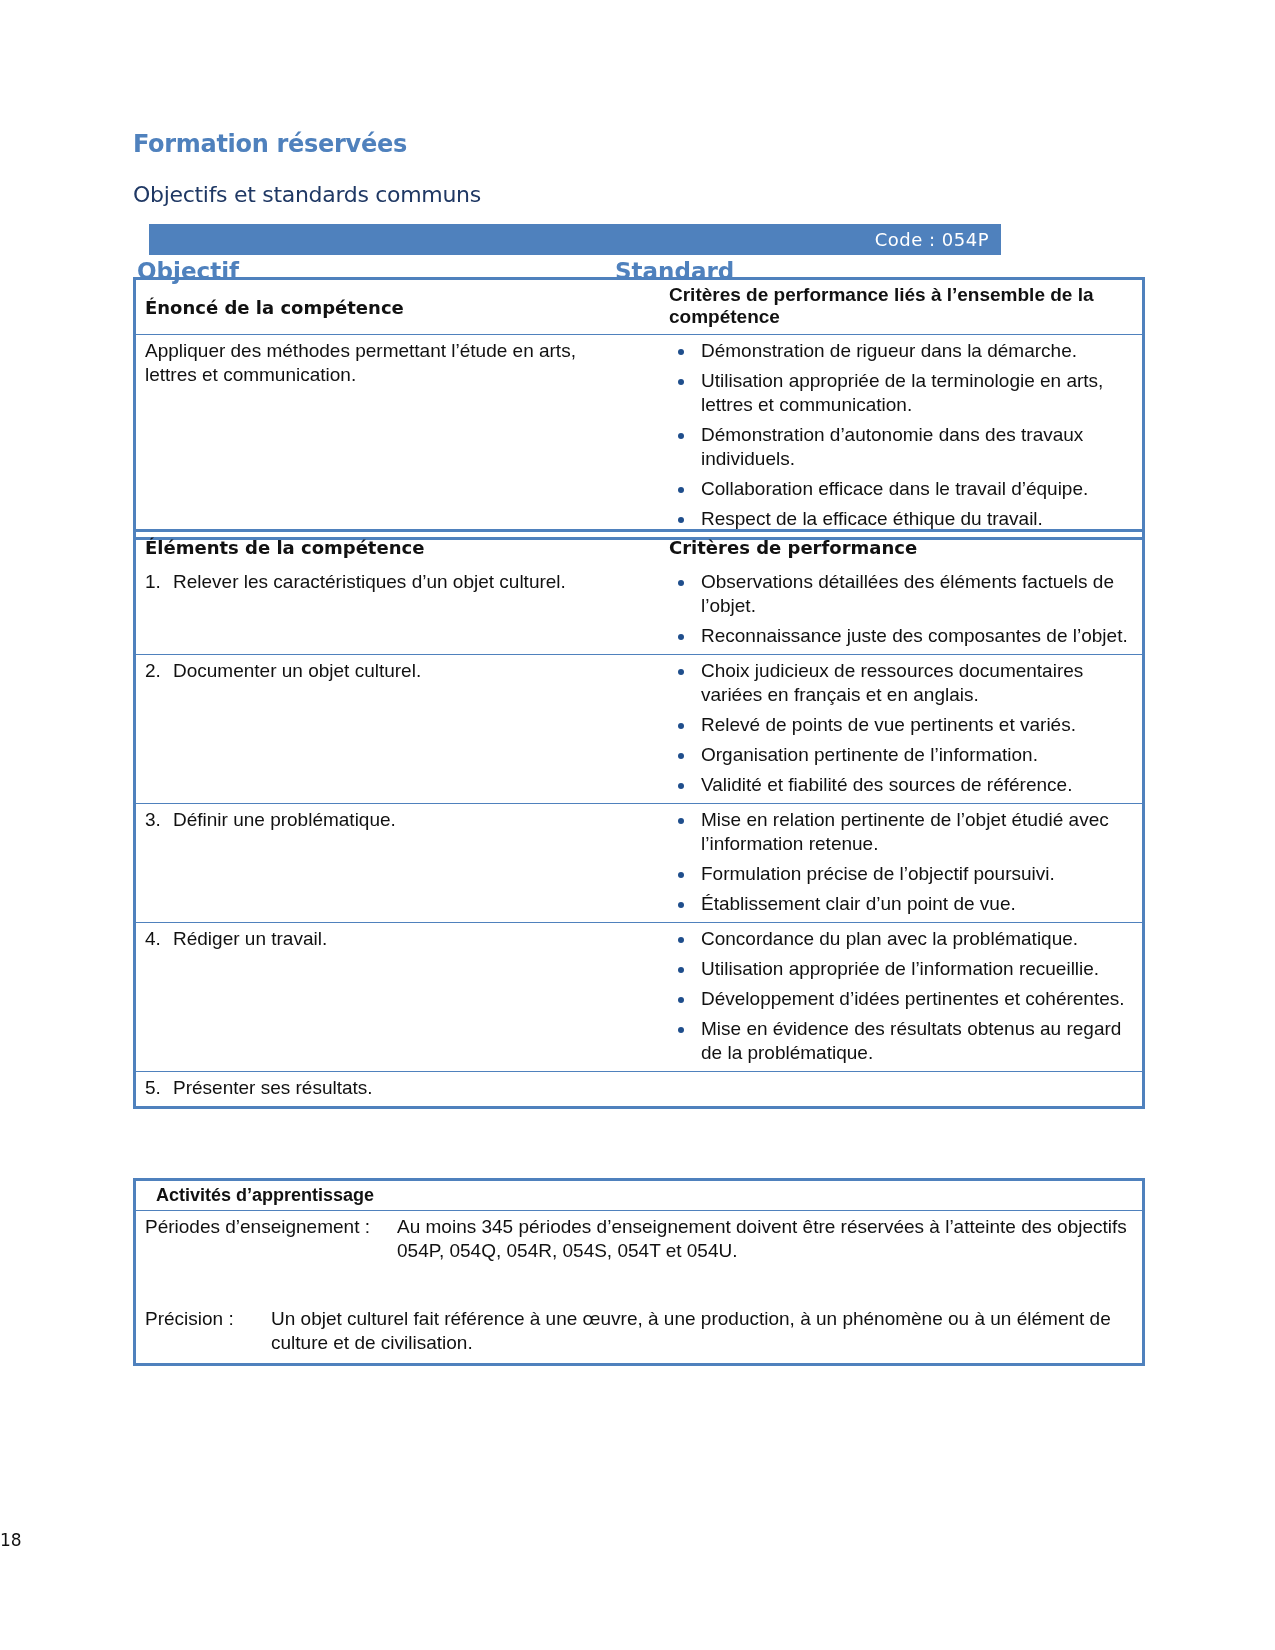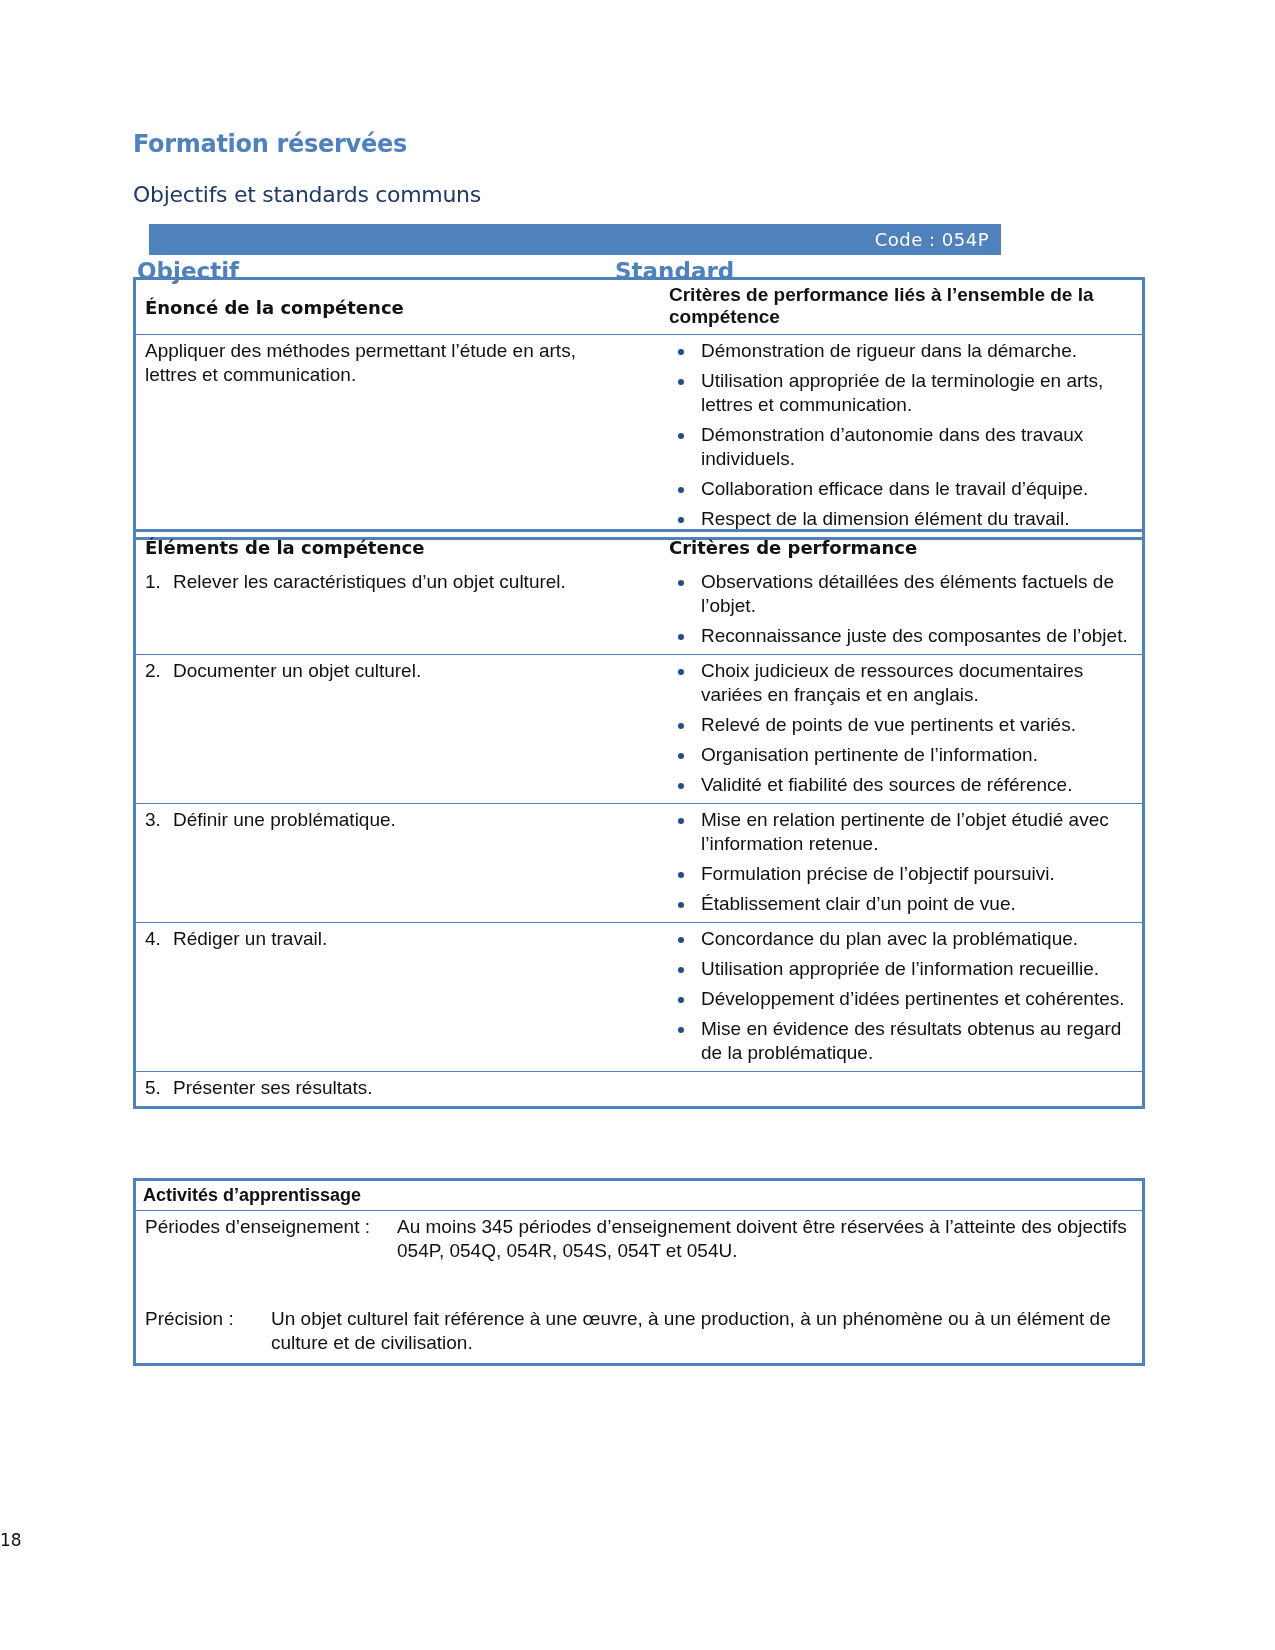--- a/index.html
+++ b/index.html
@@ -44,21 +44,21 @@
       <div class="cell-r bold" style="line-height:22px">Critères de performance liés à l’ensemble de la compétence</div>
     </div>
     <div class="row">
       <div class="cell-l">Appliquer des méthodes permettant l’étude en arts, lettres et communication.</div>
       <div class="cell-r">
         <ul id="comp-list">
             <li>Démonstration de rigueur dans la démarche.</li>
             <li>Utilisation appropriée de la terminologie en arts, lettres et communication.</li>
             <li>Démonstration d’autonomie dans des travaux individuels.</li>
             <li>Collaboration efficace dans le travail d’équipe.</li>
-            <li>Respect de la dimension élément du travail.</li>
+            <li>Respect de la efficace éthique du travail.</li>
           </ul>
       </div>
     </div>
   </div>
 
   <div class="box" style="top:529px">
     <div class="row">
       <div class="cell-l bold dejavu" style="font-size:18px">Éléments de la compétence</div>
       <div class="cell-r bold dejavu" style="font-size:18px">Critères de performance</div>
     </div>
@@ -105,21 +105,21 @@
           </div>
         </div>
         <div class="row">
           <div class="cell-l"><span class="num">5.</span><span>Présenter ses résultats.</span></div>
         </div>
       </div>
   </div>
 
   <div class="box" style="top:1178px">
     <div class="row" style="padding:4px 0 4px 0">
-      <div class="bold" style="padding-left:7px;font-size:18px">Activités d’apprentissage</div>
+      <div class="bold" style="padding-left:20px;font-size:18px">Activités d’apprentissage</div>
     </div>
     <div class="row" style="flex-direction:column;padding:4px 0 8px 0">
       <div class="act-row">
         <div class="act-label" style="width:252px">Périodes d’enseignement :</div>
         <div>Au moins 345 périodes d’enseignement doivent être réservées à l’atteinte des objectifs 054P, 054Q, 054R, 054S, 054T et 054U.</div>
       </div>
       <div class="act-row" style="margin-top:6px">
         <div class="act-label" style="width:126px">Précision :</div>
         <div>Un objet culturel fait référence à une œuvre, à une production, à un phénomène ou à un élément de culture et de civilisation.</div>
       </div>

